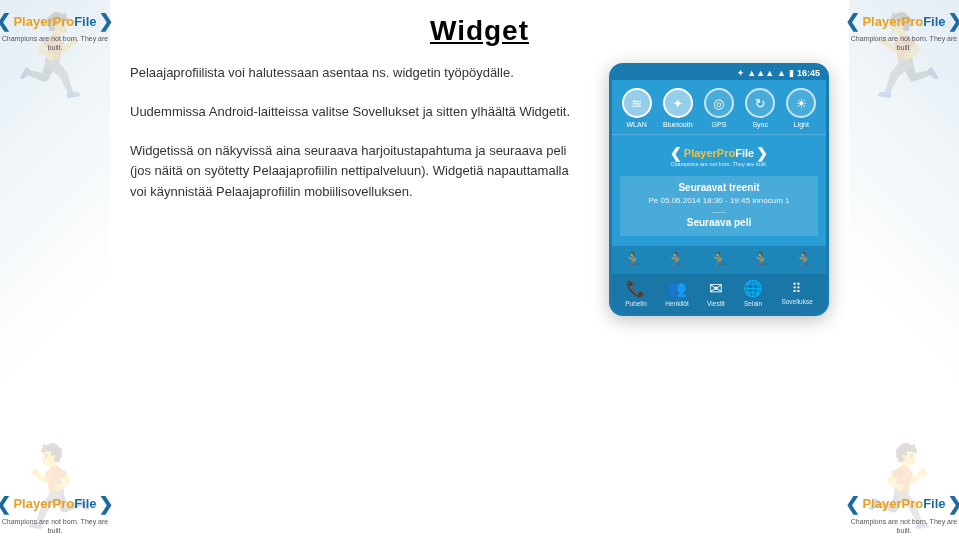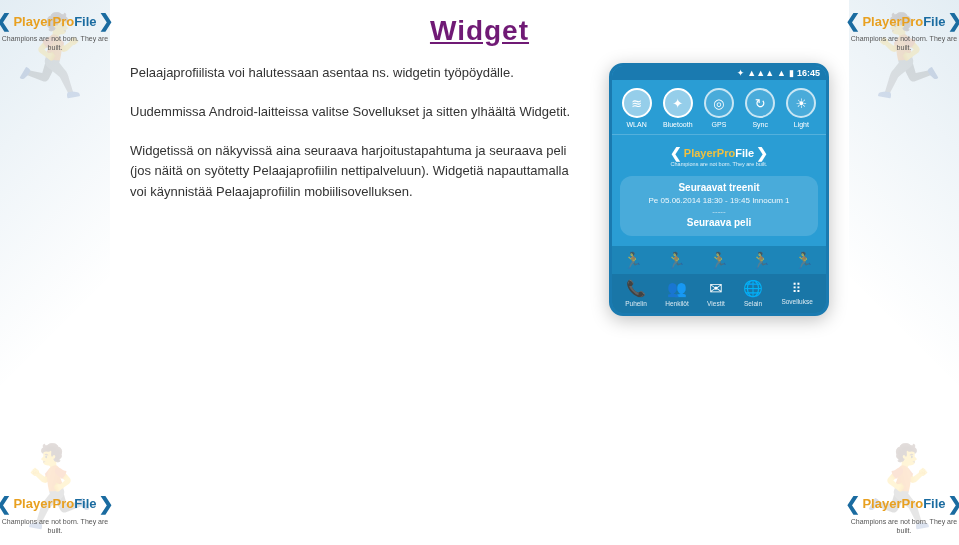--- a/index.html
+++ b/index.html
@@ -101,21 +101,21 @@
       flex: 1;
       display: flex;
       flex-direction: column;
       align-items: center;
       padding: 15px 20px 10px;
     }
 
     .page-title {
       font-size: 28px;
       font-weight: bold;
-      color: #701a75;
+      color: #000000;
       text-decoration: underline;
       margin-bottom: 16px;
       letter-spacing: 1px;
     }
 
     .content-body {
       display: flex;
       flex-direction: row;
       align-items: flex-start;
       gap: 30px;
@@ -257,21 +257,21 @@
     .phone-logo-tagline {
       font-size: 5.5px;
       color: rgba(255,255,255,0.85);
       text-align: center;
       line-height: 1.3;
     }
 
     
     .event-card {
       background: rgba(255,255,255,0.15);
-      border-radius: 12px;
+      border-radius: 0;
       padding: 6px 8px;
       text-align: center;
       width: 100%;
     }
 
     .event-title {
       color: #fff;
       font-size: 10px;
       font-weight: bold;
       margin-bottom: 2px;

